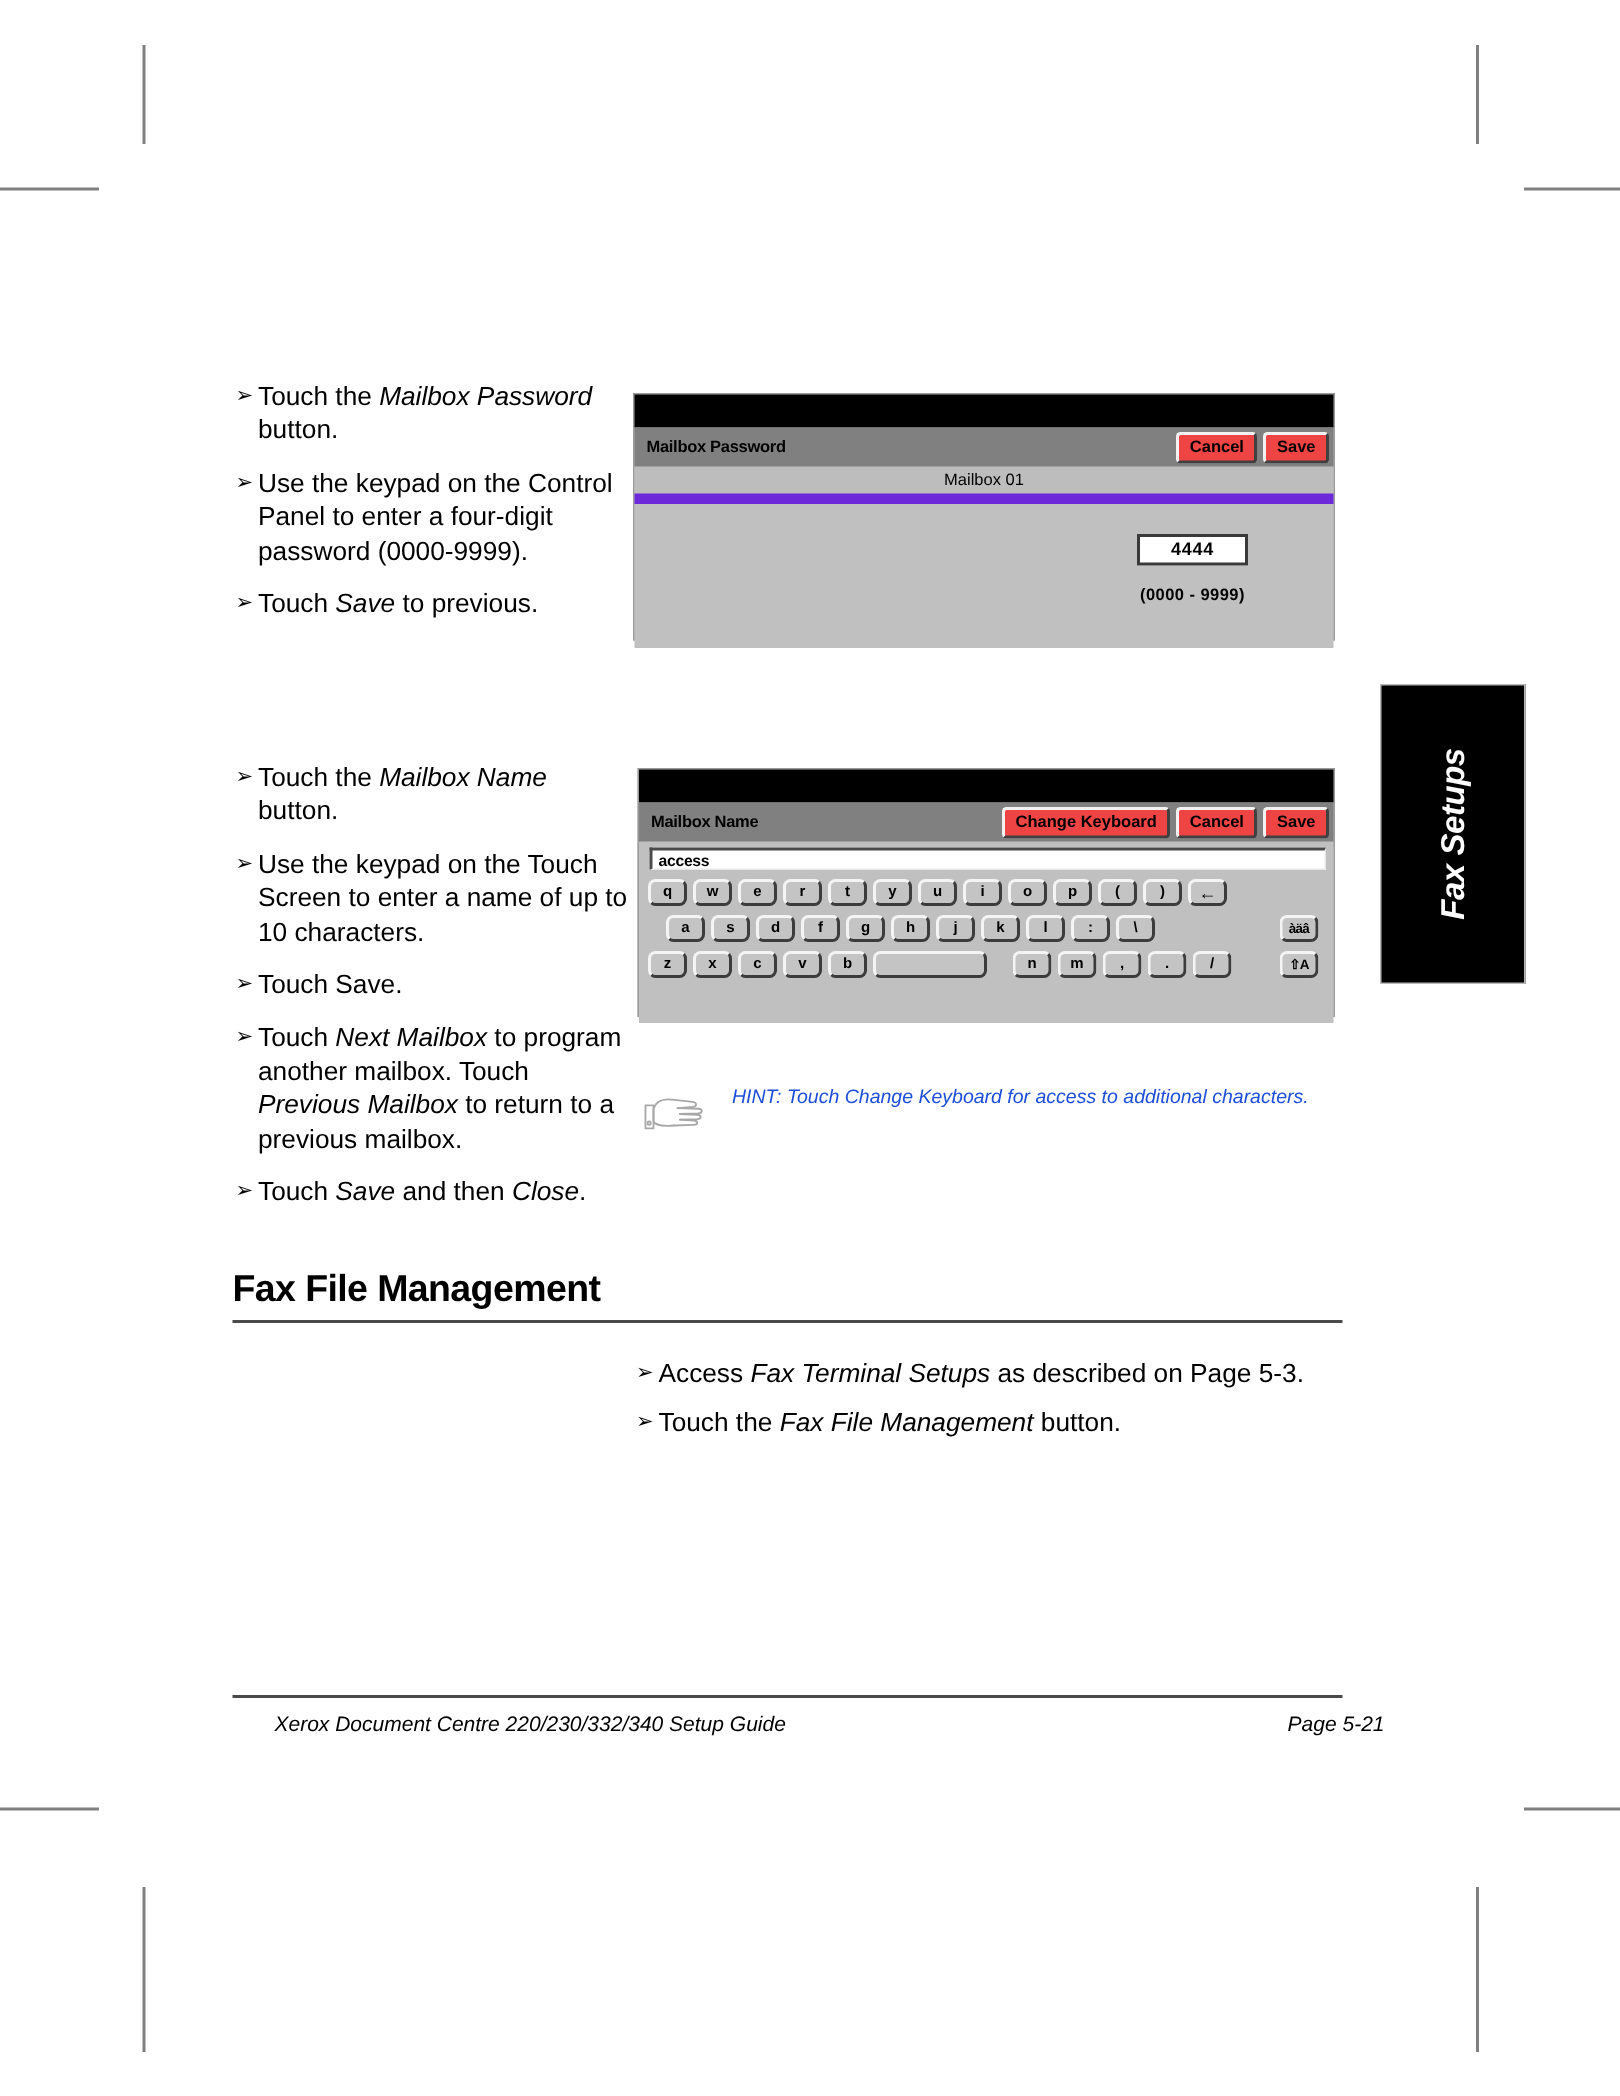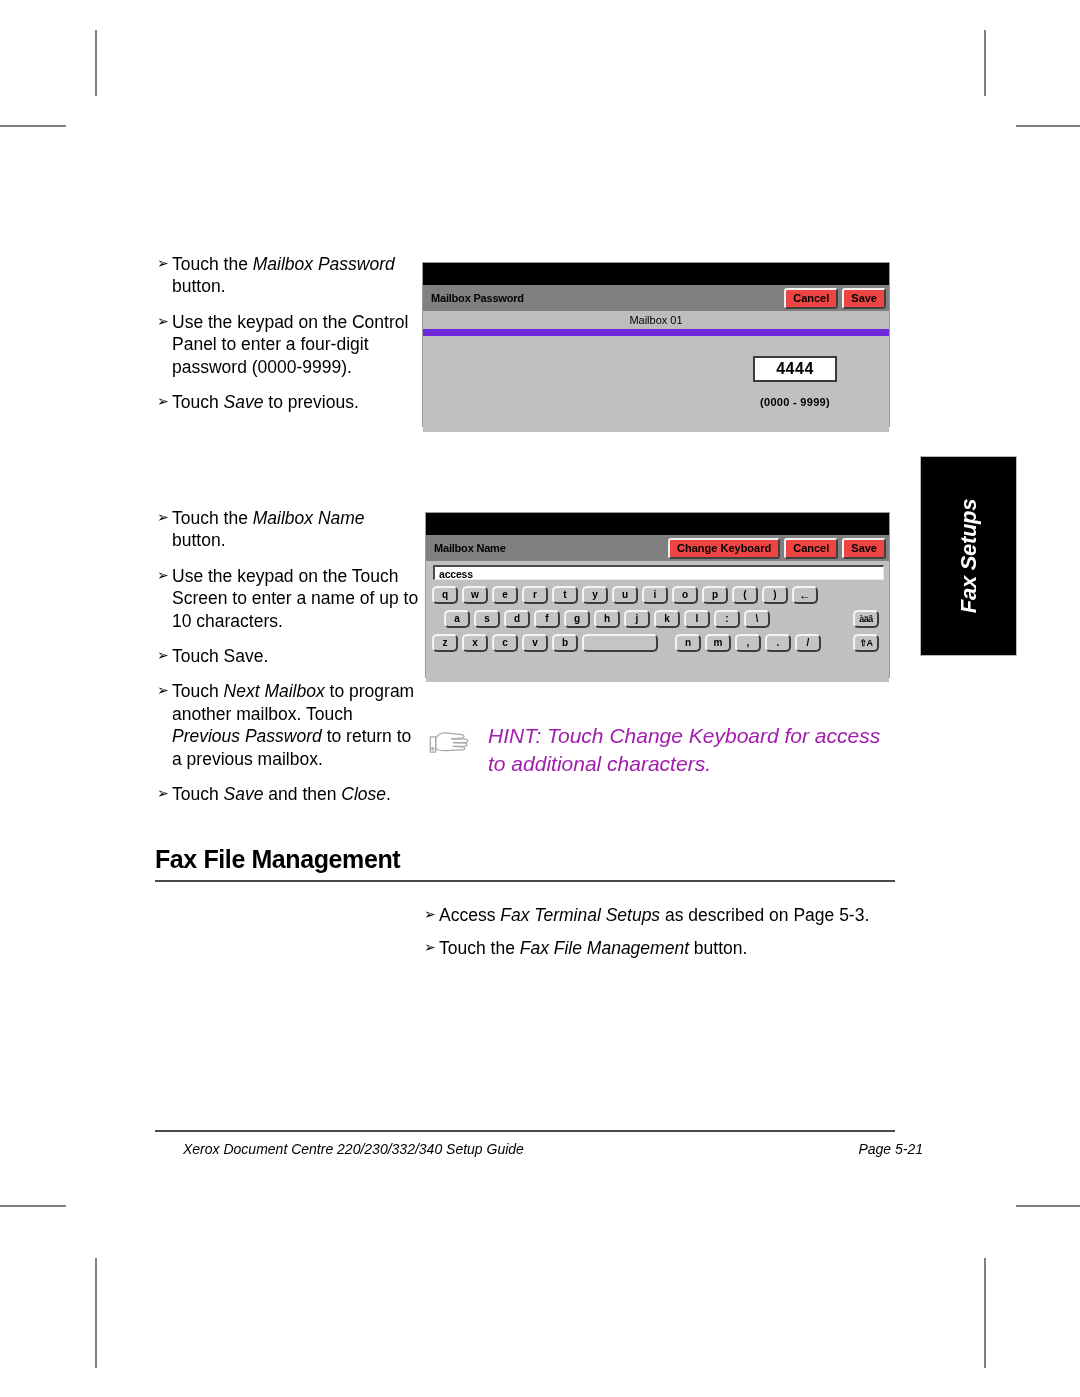--- a/index.html
+++ b/index.html
@@ -115,21 +115,21 @@
     position: absolute;
     right: 44px;
     top: 20px;
     text-align: center;
     width: 100px;
   }
   .num-field {
     display: inline-block;
     background: #ffffff;
     border: 2px solid #3a3a3a;
-    font-size: 16px;
+    font-size: 12px;
     font-weight: bold;
     padding: 1px 21px;
     line-height: 1.25;
     letter-spacing: 0.5px;
   }
   .num-range {
     margin-top: 14px;
     font-size: 11px;
     font-weight: bold;
     letter-spacing: 0.3px;
@@ -194,24 +194,24 @@
     color: #9d9d9d;
   }
   .hint-icon {
     flex: 0 0 auto;
     width: 46px;
     height: 34px;
     margin-right: 14px;
     margin-top: 4px;
   }
   .hint-text {
-    font-size: 21px;
+    font-size: 13px;
     font-style: italic;
     line-height: 1.35;
-    color: #a21caf;
+    color: #1d4ed8;
   }
 
   
   .section-head {
     position: absolute;
     left: 155px;
     top: 845px;
     width: 740px;
   }
   .section-title {
@@ -324,21 +324,21 @@
     <div class="step">
       <span class="step-bullet">➢</span>
       <span class="step-text"><span>Use the keypad on the Touch Screen to enter a name of up to 10 characters.</span></span>
     </div>
     <div class="step">
       <span class="step-bullet">➢</span>
       <span class="step-text"><span>Touch Save.</span></span>
     </div>
     <div class="step">
       <span class="step-bullet">➢</span>
-      <span class="step-text"><span>Touch </span><span class="i">Next Mailbox</span><span> to program another mailbox. Touch </span><span class="i">Previous Password</span><span> to return to a previous mailbox.</span></span>
+      <span class="step-text"><span>Touch </span><span class="i">Next Mailbox</span><span> to program another mailbox. Touch </span><span class="i">Previous Mailbox</span><span> to return to a previous mailbox.</span></span>
     </div>
     <div class="step">
       <span class="step-bullet">➢</span>
       <span class="step-text"><span>Touch </span><span class="i">Save</span><span> and then </span><span class="i">Close</span><span>.</span></span>
     </div>
   </div>
 
   <div class="ui-panel" style="left:425px; top:512px; width:465px; height:166px;">
     <div class="ui-topbar"></div>
     <div class="ui-titlebar">

